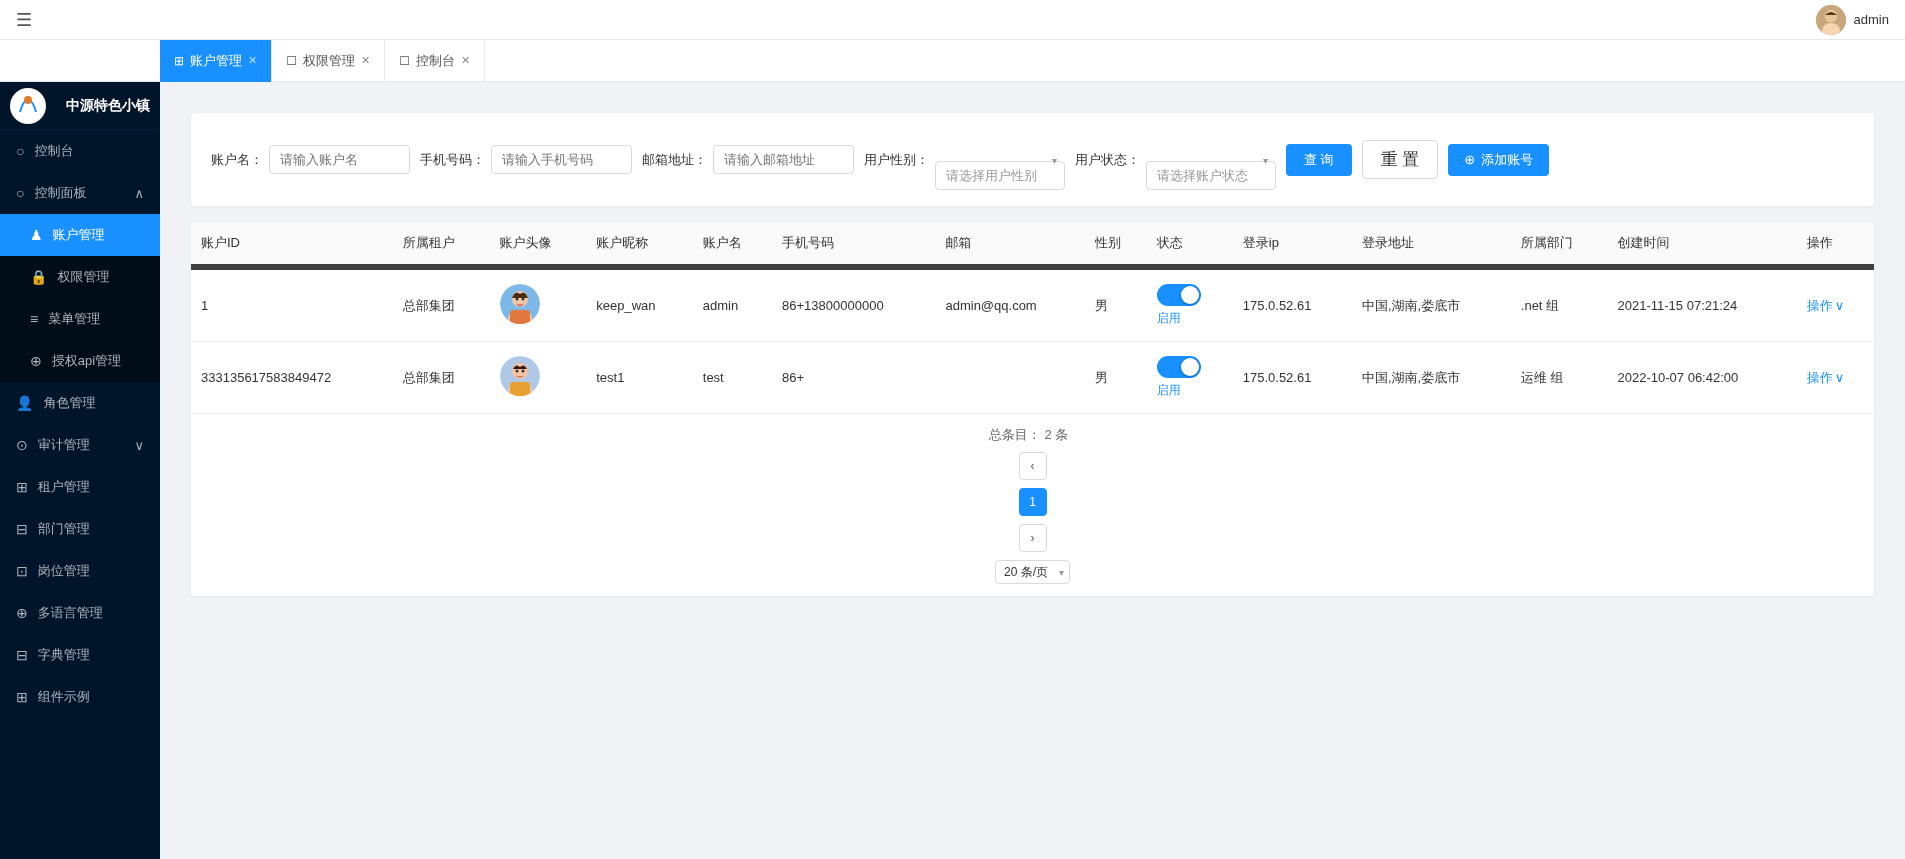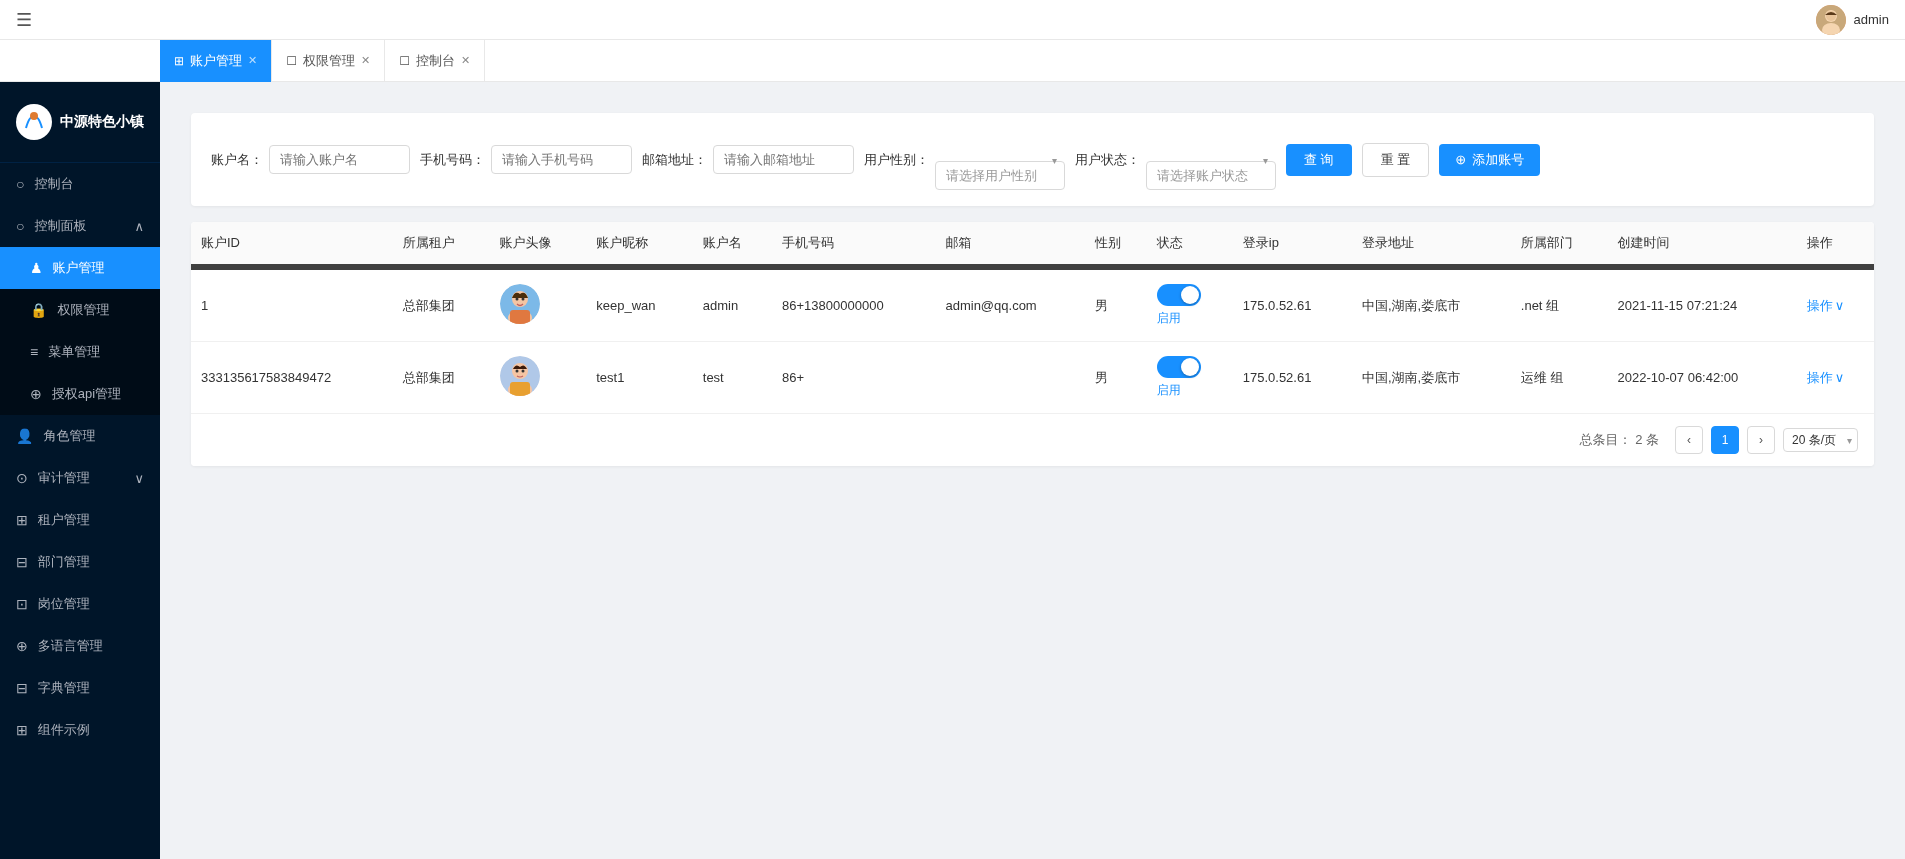--- a/index.html
+++ b/index.html
@@ -67,22 +67,22 @@
     
     .sidebar {
       width: 160px;
       background: #001529;
       display: flex;
       flex-direction: column;
       flex-shrink: 0;
       overflow-y: auto;
     }
     .logo-area {
-      height: 81px;
-      display: flex; align-items: center; justify-content: center;
+      height: 48px;
+      display: flex; align-items: center; justify-content: space-between;
       border-bottom: 1px solid #002244;
       padding: 0 10px;
       gap: 8px;
     }
     .logo-icon {
       width: 36px; height: 36px;
       background: #fff;
       border-radius: 50%;
       display: flex; align-items: center; justify-content: center;
       font-size: 12px; color: #1890ff;
@@ -153,21 +153,21 @@
       font-size: 10px; color: #999; pointer-events: none;
     }
     .btn-query {
       background: #1890ff; color: #fff;
       border: none; border-radius: 4px;
       padding: 7px 18px; cursor: pointer; font-size: 13px;
     }
     .btn-reset {
       background: #fff; color: #333;
       border: 1px solid #d9d9d9; border-radius: 4px;
-      padding: 7px 18px; cursor: pointer; font-size: 13px;
+      padding: 7px 18px; cursor: pointer; font-size: 17px;
     }
     .btn-add {
       background: #1890ff; color: #fff;
       border: none; border-radius: 4px;
       padding: 7px 16px; cursor: pointer; font-size: 13px;
       display: flex; align-items: center; gap: 6px;
     }
 
     
     .table-container {
@@ -225,20 +225,21 @@
 
     
     .pagination {
       display: flex; align-items: center; justify-content: flex-end;
       padding: 12px 16px;
       gap: 8px;
       background: #fff;
       border-top: 1px solid #f0f0f0;
       font-size: 13px;
       color: #333;
+      flex-direction: column;
     }
     .page-info { margin-right: 8px; color: #666; }
     .page-btn {
       width: 28px; height: 28px;
       border: 1px solid #d9d9d9; border-radius: 4px;
       background: #fff; cursor: pointer;
       display: flex; align-items: center; justify-content: center;
       font-size: 12px; color: #555;
     }
     .page-btn.active { background: #1890ff; color: #fff; border-color: #1890ff; }

